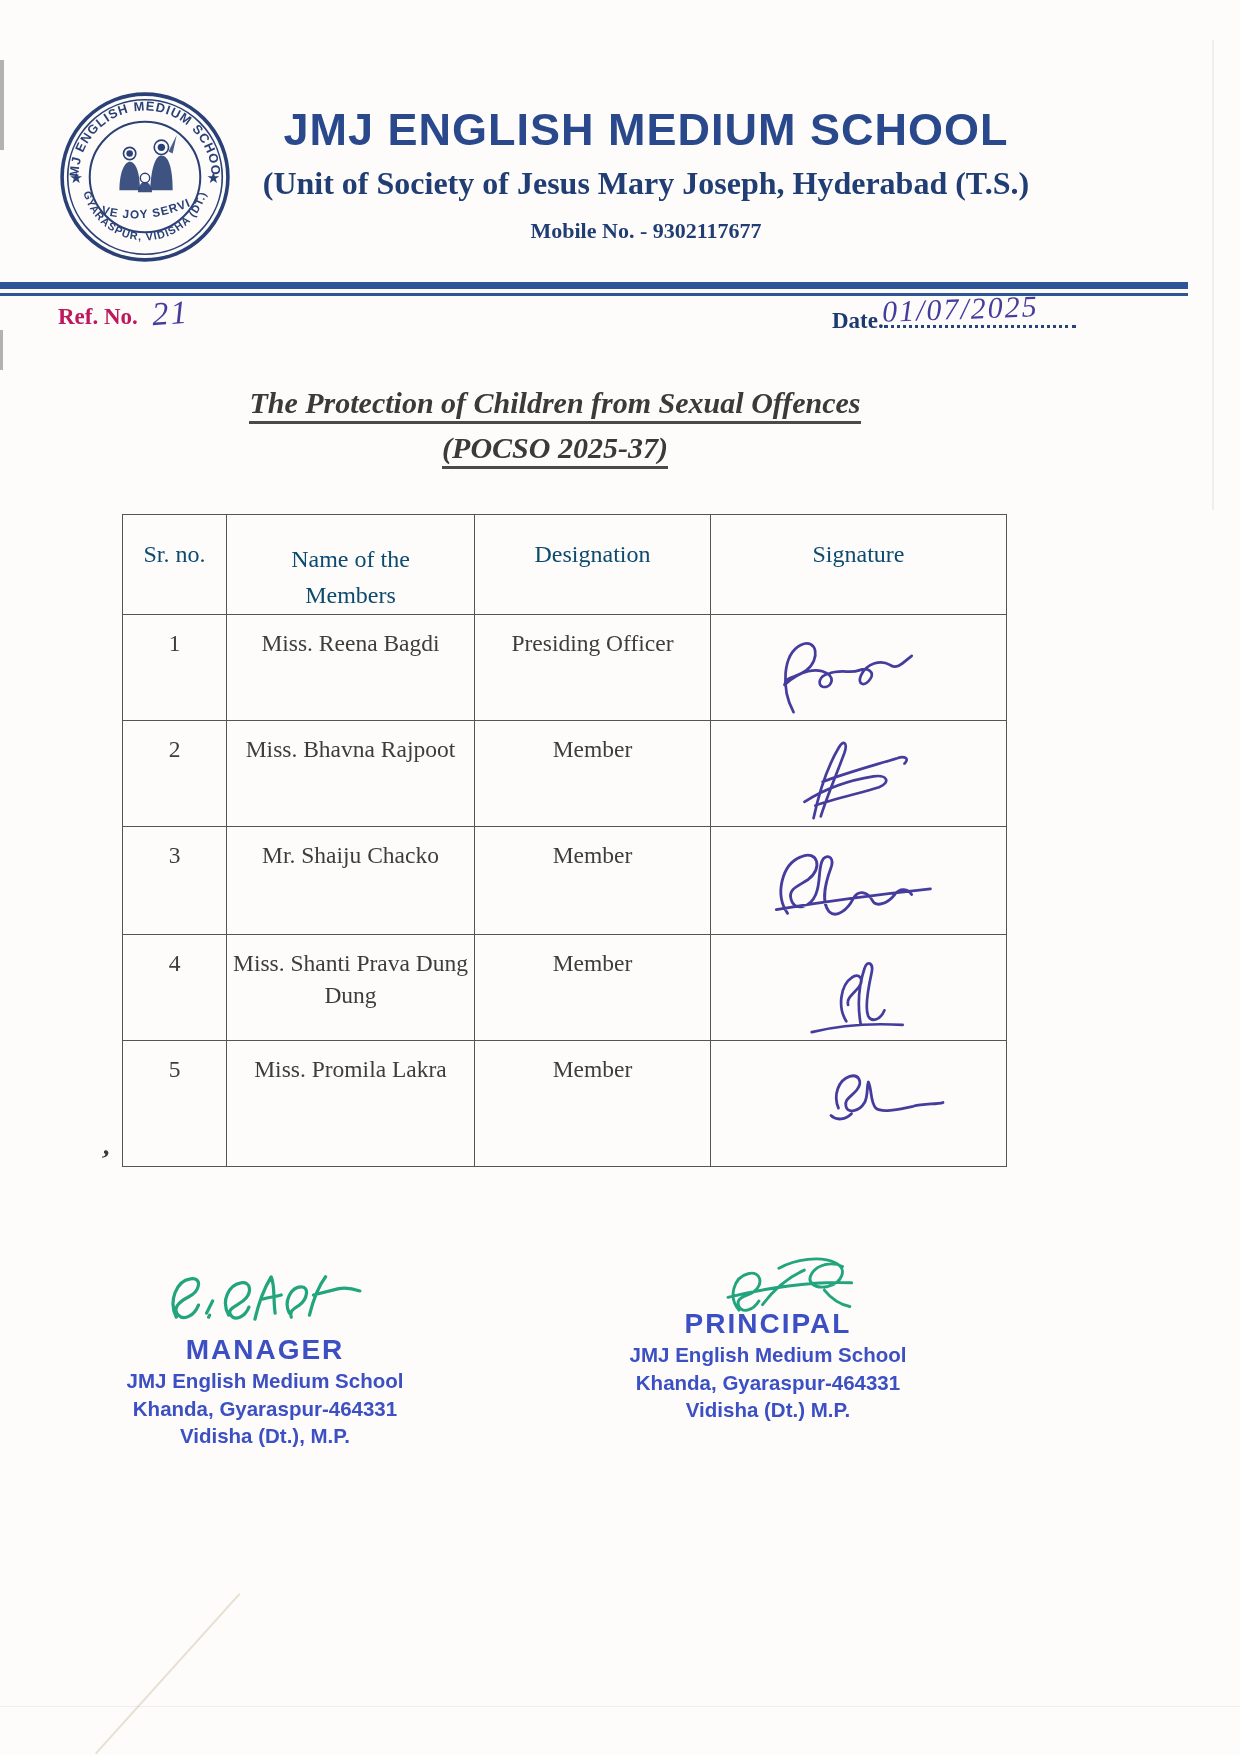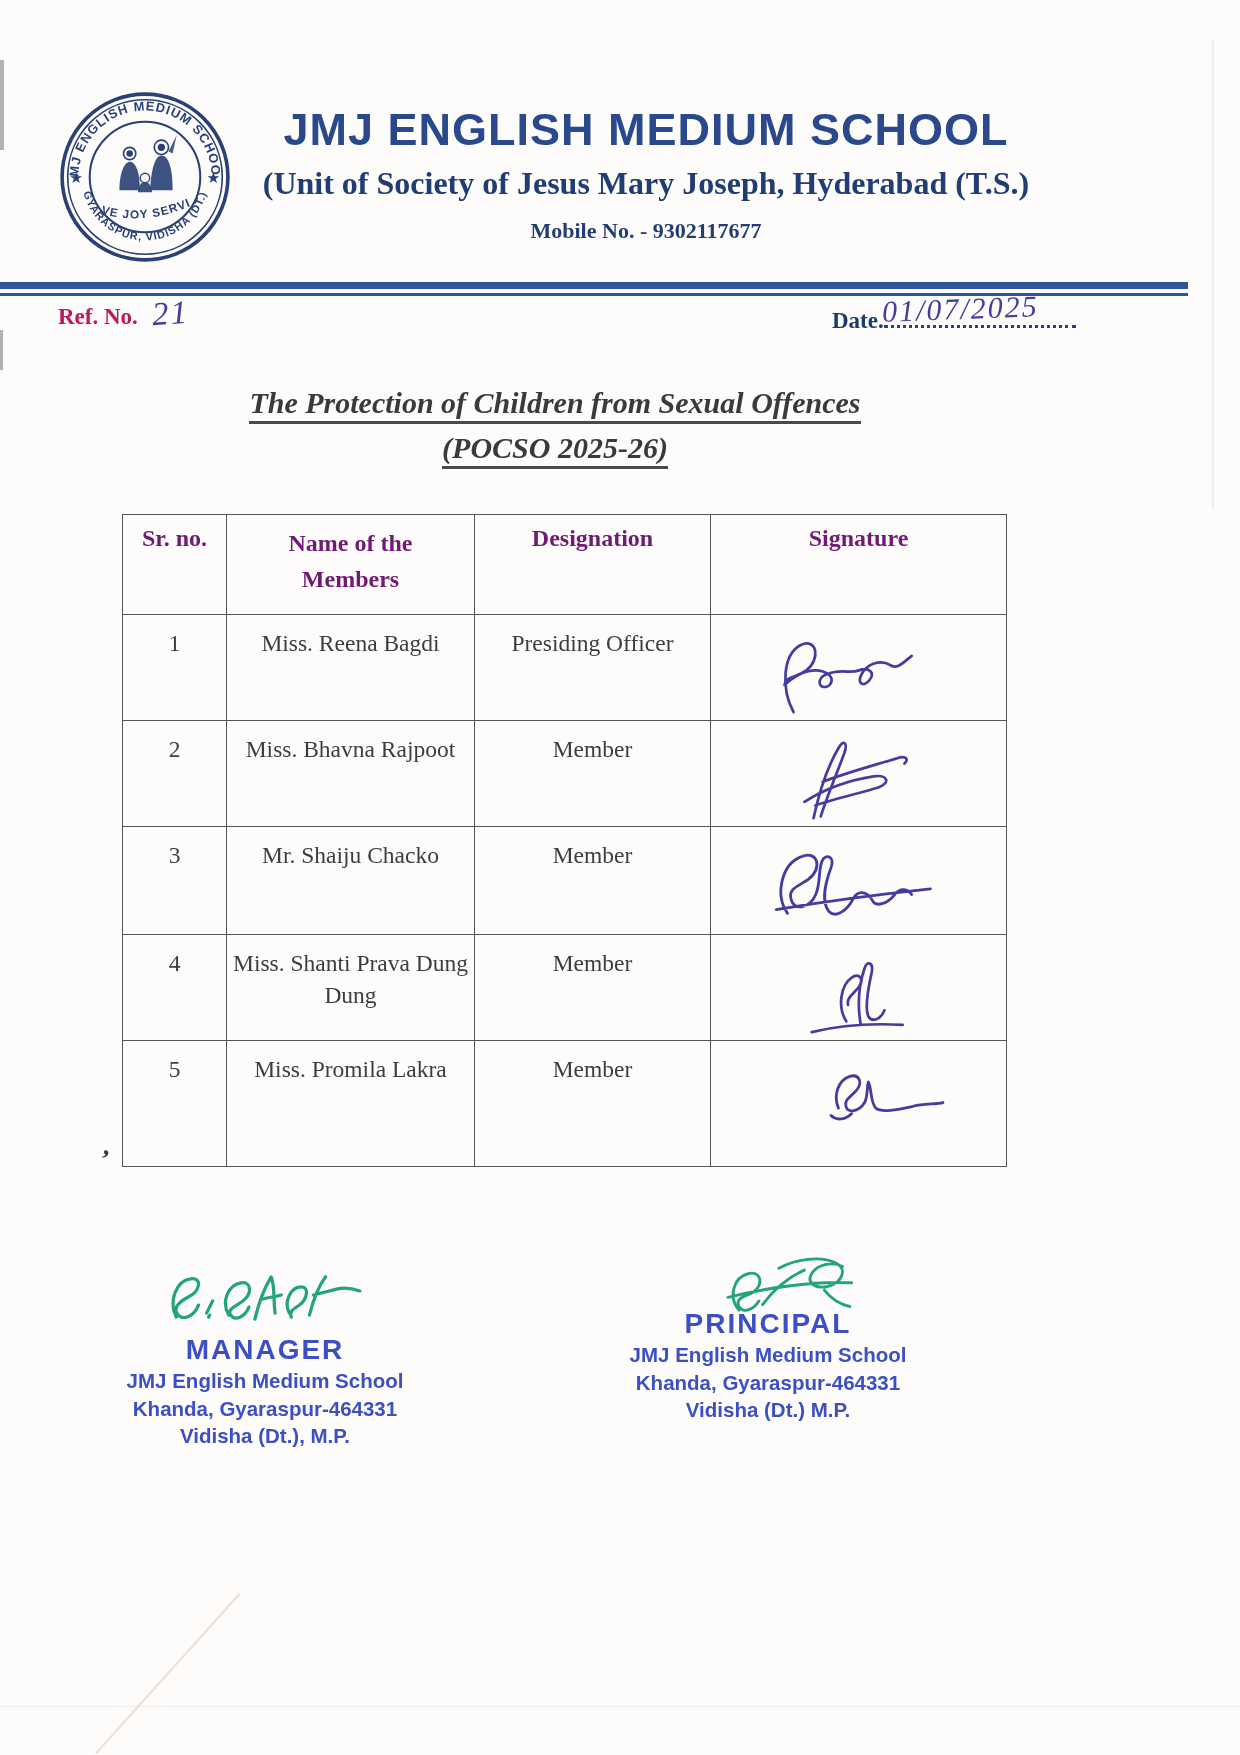--- a/index.html
+++ b/index.html
@@ -45,21 +45,21 @@
   
   .doc-title{position:absolute;left:0;top:386px;width:1110px;text-align:center;color:var(--title-gray);}
   .doc-title .t1,.doc-title .t2{display:inline-block;font-size:30px;font-weight:bold;
     border-bottom:3px solid #4a4a4a;padding-bottom:1px;font-style:italic;}
   .doc-title .t2{margin-top:7px;}
   
   table.members{position:absolute;left:122px;top:514px;width:884px;border-collapse:collapse;
     table-layout:fixed;color:var(--table-text);}
   table.members th,table.members td{border:1.6px solid var(--table-border);
     text-align:center;vertical-align:top;overflow:visible;}
-  table.members th{font-size:24px;font-weight:bold;color:#701a75;padding-top:10px;height:100px;}
+  table.members th{font-size:24px;font-weight:normal;color:#0c4a6e;padding-top:26px;height:100px;}
   table.members th .wrapcap{display:inline-block;max-width:178px;line-height:1.5;}
   table.members td{font-size:23.5px;padding-top:13px;line-height:1.35;}
   .r1{height:98px;}.r2{height:97px;}.r3{height:100px;}.r4{height:102px;}.r5{height:126px;}
   .sig-cell{position:relative;}
   .sig-cell svg{display:block;margin:0 auto;}
   .sig1{margin-top:-4px;} .sig2{margin-top:-2px;} .sig3{margin-top:0px;}
   .sig4{margin-top:6px;} .sig5{margin-top:26px;}
   .ink-path{fill:none;stroke:var(--ink);stroke-width:3;stroke-linecap:round;stroke-linejoin:round;}
   
   .stamp{position:absolute;text-align:center;font-family:"Liberation Sans",sans-serif;color:var(--stamp-blue);}
@@ -130,21 +130,21 @@
 
   <div class="ref-label">Ref. No.</div>
   <div class="ref-value">21</div>
   <div class="date-wrap">
     <span class="date-label">Date.</span><span class="date-dots"></span>
     <span class="date-value">01/07/2025</span>
   </div>
 
   <div class="doc-title">
     <span class="t1">The Protection of Children from Sexual Offences</span><br>
-    <span class="t2">(POCSO 2025-26)</span>
+    <span class="t2">(POCSO 2025-37)</span>
   </div>
 
   <table class="members">
     <colgroup>
         <col style="width:104px">
         <col style="width:248px">
         <col style="width:236px">
         <col style="width:296px">
       </colgroup>
     <tbody>

